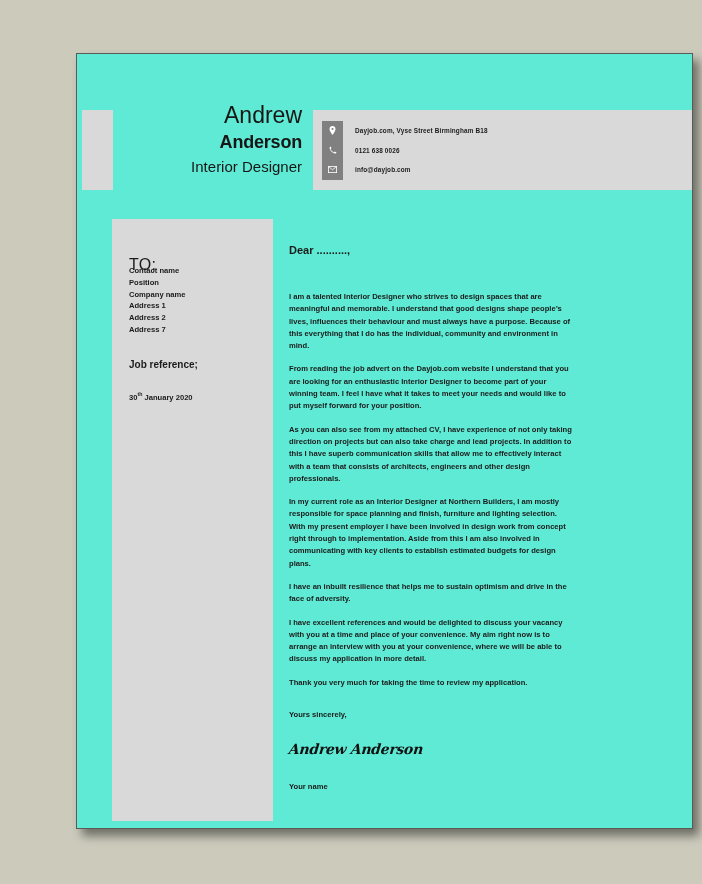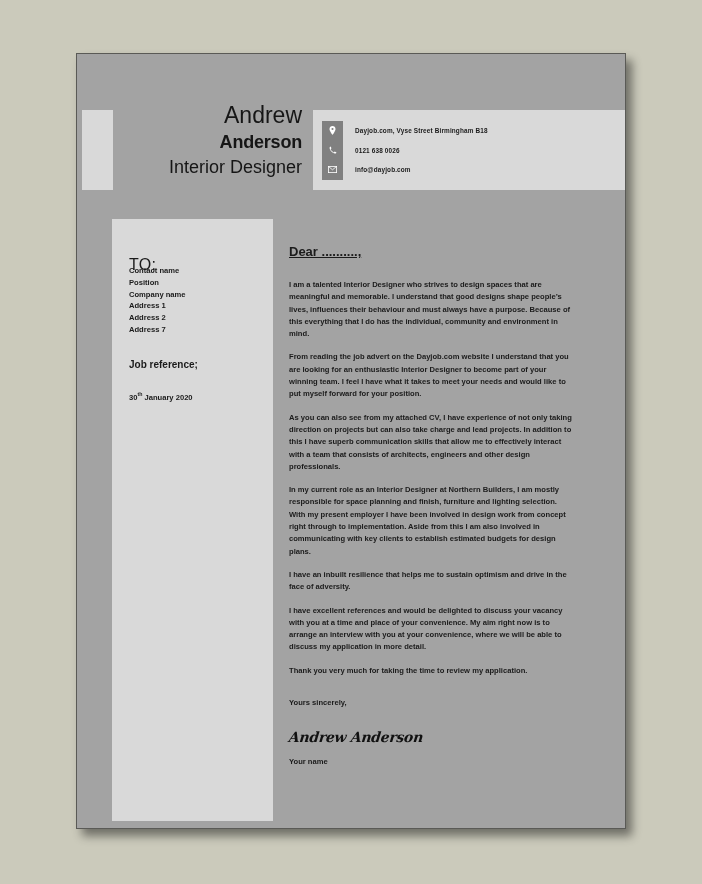--- a/index.html
+++ b/index.html
@@ -11,23 +11,23 @@
     height: 884px;
     background: #cbcabb;
     font-family: "Liberation Sans", sans-serif;
     overflow: hidden;
   }
 
   .page {
     position: absolute;
     left: 76px;
     top: 53px;
-    width: 550px;
+    width: 617px;
     height: 776px;
-    background: #a3a3a3;
+    background: #5eead4;
     border: 1px solid #5a5a56;
     box-shadow: 6px 7px 9px rgba(0,0,0,0.45);
     box-sizing: border-box;
   }
 
   
   .header-accent {
     position: absolute;
     left: 5px;
     top: 56px;
@@ -58,21 +58,21 @@
     line-height: 26px;
     font-weight: 400;
   }
   .name-last {
     font-size: 18px;
     line-height: 28px;
     font-weight: bold;
     letter-spacing: -0.2px;
   }
   .job-title {
-    font-size: 18px;
+    font-size: 15px;
     line-height: 22px;
     font-weight: 400;
   }
 
   .icon-strip {
     position: absolute;
     left: 9px;
     top: 11px;
     width: 21px;
     height: 59px;
@@ -150,25 +150,24 @@
   }
 
   
   .letter {
     position: absolute;
     left: 212px;
     top: 190px;
     width: 283px;
   }
   .salutation {
-    font-size: 13px;
-    font-weight: bold;
-    color: #1b1b1b;
-    margin-bottom: 20px;
-    text-decoration: underline;
+    font-size: 11px;
+    font-weight: bold;
+    color: #1b1b1b;
+    margin-bottom: 35px;
   }
   .para {
     font-size: 7.6px;
     font-weight: bold;
     line-height: 12.3px;
     color: #1b1b1b;
     margin-bottom: 11px;
     text-align: left;
   }
   .closing {
@@ -185,21 +184,21 @@
     color: #111111;
     margin-top: 22px;
     letter-spacing: -0.3px;
     transform: skewX(-6deg);
     transform-origin: left center;
   }
   .your-name {
     font-size: 7.6px;
     font-weight: bold;
     color: #1b1b1b;
-    margin-top: 12px;
+    margin-top: 25px;
   }
 </style>
 </head>
 <body>
 
 <div class="page">
 
   <div class="header-accent"></div>
 
   <div class="header-band">

